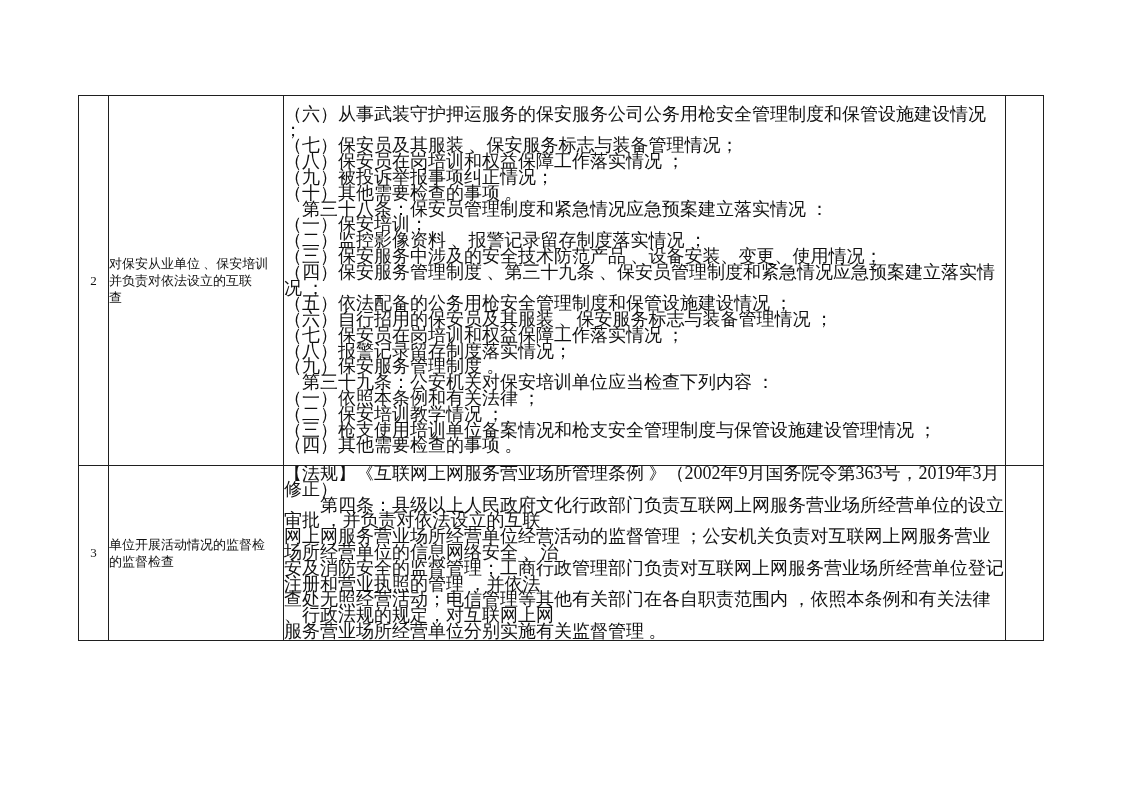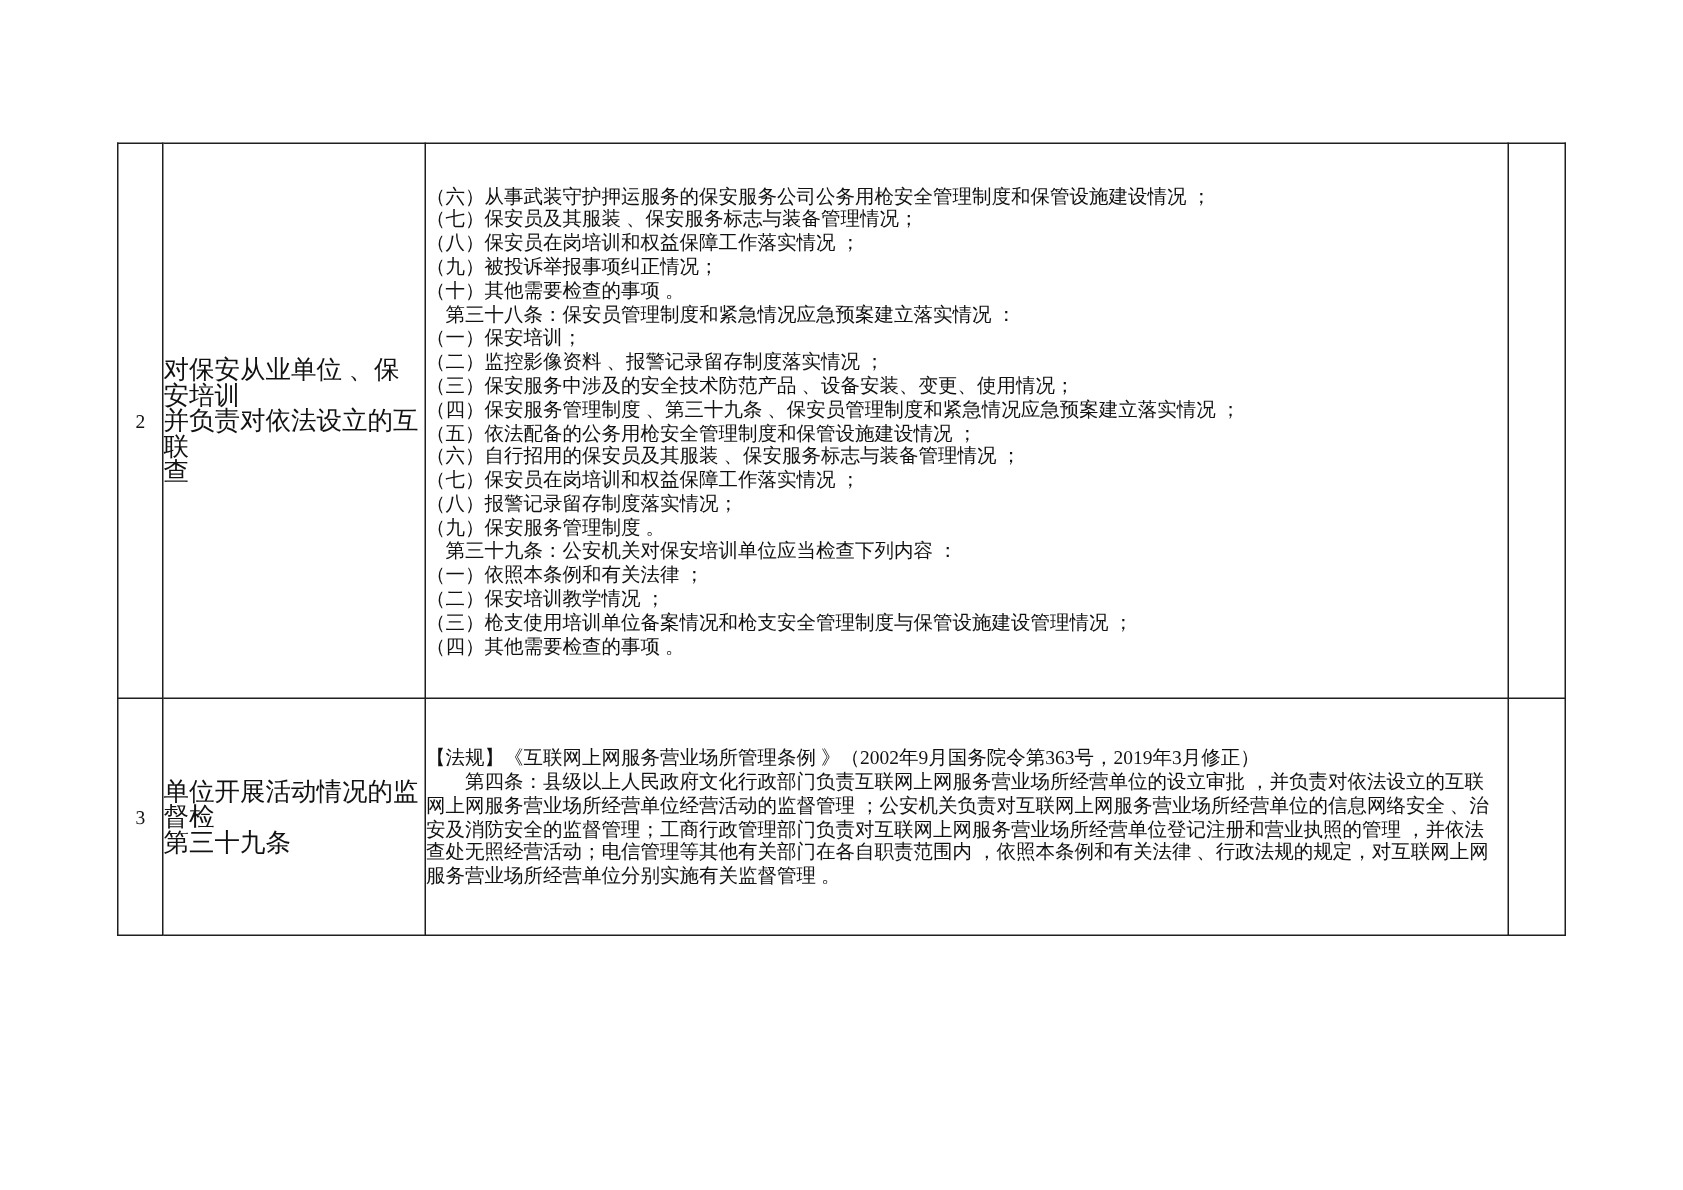--- a/index.html
+++ b/index.html
@@ -34,26 +34,26 @@
   col.col-content{ width: 722px; }
   col.col-empty  { width: 38px; }
   tr.row-a { height: 370px; }
   tr.row-b { height: 158px; }
   td.num {
     text-align: center;
     font-size: 13px;
   }
   td.title {
     padding: 2px 3px;
-    font-size: 17px;
+    font-size: 13px;
     line-height: 17px;
   }
   td.content {
     padding: 4px 9px;
-    font-size: 13px;
+    font-size: 18px;
     line-height: 15.8px;
   }
   .line {
     white-space: pre-wrap;
   }
 </style>
 </head>
 <body>
 
 <div class="page">
@@ -93,21 +93,21 @@
             <div class="line">（二）保安培训教学情况 ；</div>
             <div class="line">（三）枪支使用培训单位备案情况和枪支安全管理制度与保管设施建设管理情况 ；</div>
             <div class="line">（四）其他需要检查的事项 。</div>
           </td>
         <td class="spare"></td>
       </tr>
       <tr class="row-b">
         <td class="num">3</td>
         <td class="title">
             <div class="line">单位开展活动情况的监督检</div>
-            <div class="line">第三十九条</div>
+            <div class="line">的监督检查</div>
           </td>
         <td class="content">
             <div class="line">【法规】《互联网上网服务营业场所管理条例 》（2002年9月国务院令第363号，2019年3月修正）</div>
             <div class="line">　　第四条：县级以上人民政府文化行政部门负责互联网上网服务营业场所经营单位的设立审批 ，并负责对依法设立的互联</div>
             <div class="line">网上网服务营业场所经营单位经营活动的监督管理 ；公安机关负责对互联网上网服务营业场所经营单位的信息网络安全 、治</div>
             <div class="line">安及消防安全的监督管理；工商行政管理部门负责对互联网上网服务营业场所经营单位登记注册和营业执照的管理 ，并依法</div>
             <div class="line">查处无照经营活动；电信管理等其他有关部门在各自职责范围内 ，依照本条例和有关法律 、行政法规的规定，对互联网上网</div>
             <div class="line">服务营业场所经营单位分别实施有关监督管理 。</div>
           </td>
         <td class="spare"></td>

